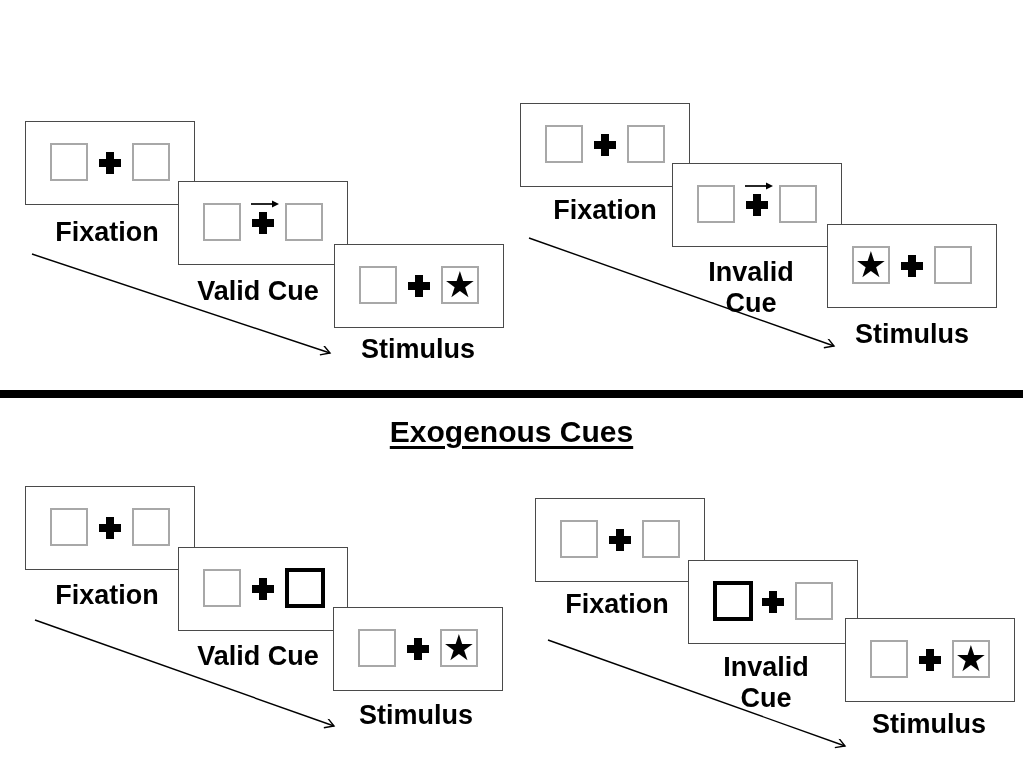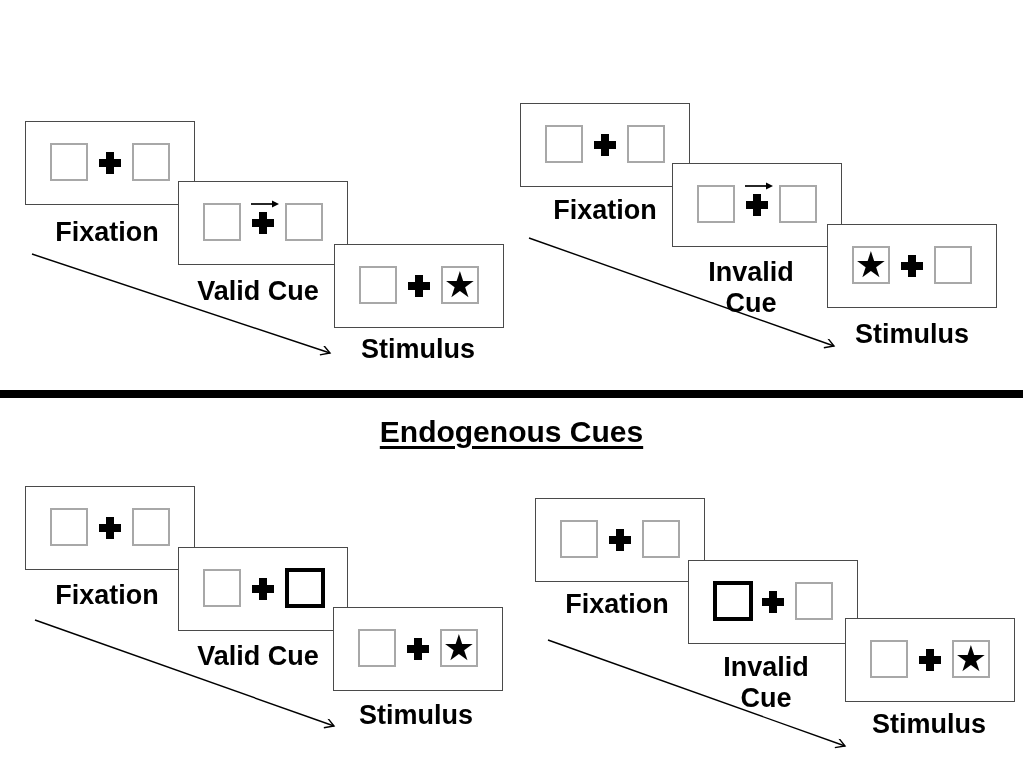--- a/index.html
+++ b/index.html
@@ -100,21 +100,21 @@
           <marker id="m2" markerWidth="14" markerHeight="14" refX="10" refY="5" orient="auto" markerUnits="userSpaceOnUse">
         <path d="M2,0 L10,5 L1,10" fill="none" stroke="#000" stroke-width="1.4"></path>
           </marker>
         </defs>
       <line x1="5" y1="6" x2="310" y2="114" stroke="#000" stroke-width="1.4" marker-end="url(#m2)"></line>
     </svg>
   </div>
 
   <div class="divider" style="top:390px"></div>
 
-  <div class="sec-title" style="top:415px">Endogenous Cues</div>
+  <div class="sec-title" style="top:415px">Exogenous Cues</div>
 
   <div>
     <div class="panel z1" style="left:25px;top:486px">
       <div class="sq l"></div>
       <div class="plus"></div>
       <div class="sq r"></div>
     </div>
     <div class="plabel" style="left:37px;top:580px">Fixation</div>
 
     <div class="panel z2" style="left:178px;top:547px">

